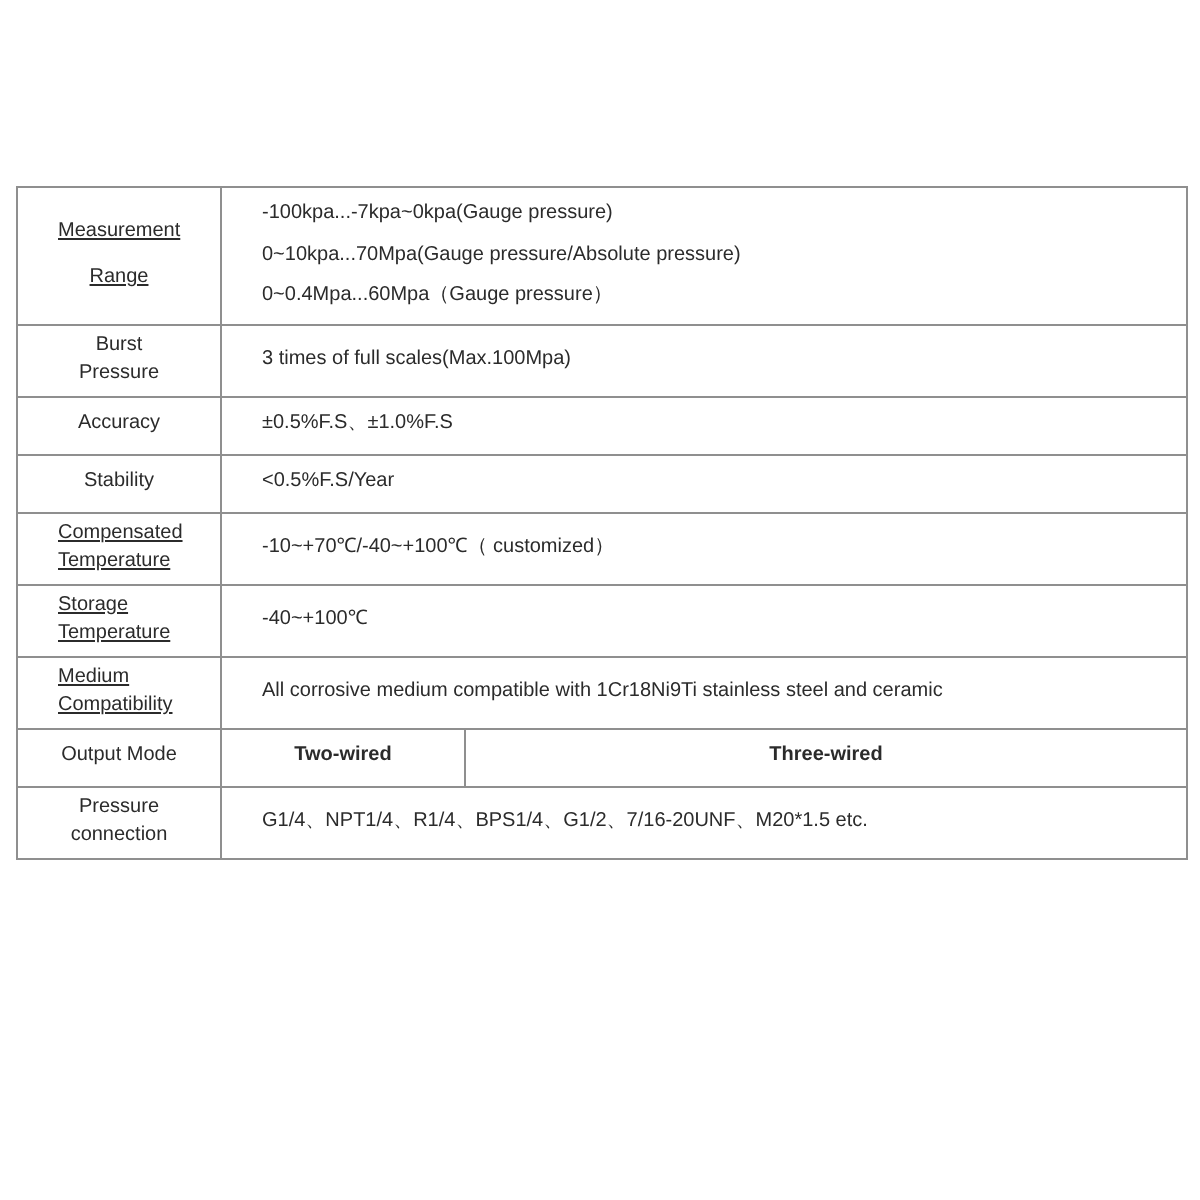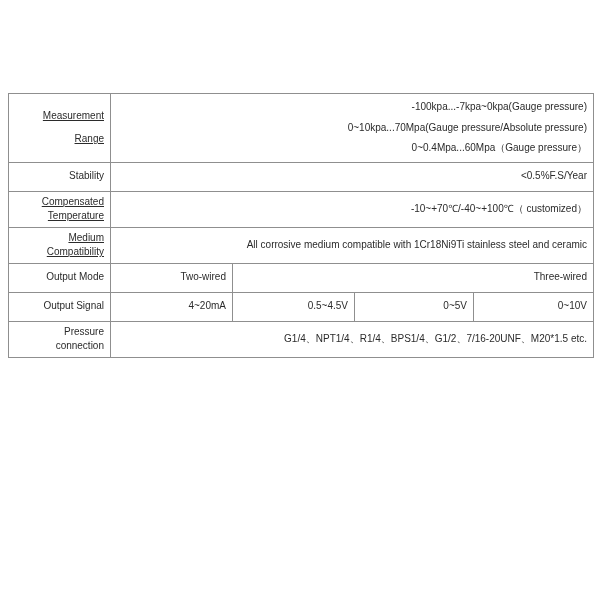--- a/index.html
+++ b/index.html
@@ -18,42 +18,42 @@
   }
   table.spec {
     border-collapse: collapse;
     width: 585px;
     table-layout: fixed;
     color: #2b2b2b;
     font-size: 10px;
   }
   table.spec td {
     border: 1px solid #8f8f8f;
-    padding: 3px 6px;
+    padding: 3px 20px;
     vertical-align: middle;
     line-height: 1.45;
     white-space: normal;
-    text-align: right;
   }
   td.label {
     text-align: center;
     width: 102px;
   }
   td.label-left {
     text-align: left;
     padding-left: 10px;
     width: 102px;
   }
   td.value {
     text-align: left;
     padding-left: 9px;
   }
   td.center {
     text-align: center;
     padding-left: 0;
+    font-weight: bold;
   }
   .ml-row div {
     margin: 0;
     padding: 3px 0;
   }
   .stack span { display: block; text-decoration: underline; }
   .tall { height: 22px; }
 </style>
 </head>
 <body>
@@ -76,58 +76,66 @@
           <span>Range</span>
         </td>
         <td class="value ml-row" colspan="4">
           <div>-100kpa...-7kpa~0kpa(Gauge pressure)</div>
           <div>0~10kpa...70Mpa(Gauge pressure/Absolute pressure)</div>
           <div>0~0.4Mpa...60Mpa（Gauge pressure）</div>
         </td>
       </tr>
 
 
+      <tr>
+        <td class="label tall">Burst Pressure</td>
+        <td class="value" colspan="4">3 times of full scales(Max.100Mpa)</td>
+      </tr>
 
+      <tr>
+        <td class="label tall">Accuracy</td>
+        <td class="value" colspan="4">±0.5%F.S、±1.0%F.S</td>
+      </tr>
 
       <tr>
         <td class="label tall">Stability</td>
         <td class="value" colspan="4">&lt;0.5%F.S/Year</td>
       </tr>
 
 
       <tr>
         <td class="label-left stack">
           <span>Compensated</span>
           <span>Temperature</span>
         </td>
         <td class="value" colspan="4">-10~+70℃/-40~+100℃（ customized）</td>
       </tr>
 
+      <tr>
+        <td class="label-left stack">
+          <span>Storage</span>
+          <span>Temperature</span>
+        </td>
+        <td class="value" colspan="4">-40~+100℃</td>
+      </tr>
 
       <tr>
         <td class="label-left stack">
           <span>Medium</span>
           <span>Compatibility</span>
         </td>
         <td class="value" colspan="4">All corrosive medium compatible with 1Cr18Ni9Ti stainless steel and ceramic</td>
       </tr>
 
       <tr>
         <td class="label tall">Output Mode</td>
         <td class="value center">Two-wired</td>
         <td class="value center" colspan="3">Three-wired</td>
       </tr>
 
-      <tr>
-        <td class="label tall">Output Signal</td>
-        <td class="value center">4~20mA</td>
-        <td class="value center">0.5~4.5V</td>
-        <td class="value center">0~5V</td>
-        <td class="value center">0~10V</td>
-      </tr>
 
 
 
 
       <tr>
         <td class="label tall">Pressure connection</td>
         <td class="value" colspan="4">G1/4、NPT1/4、R1/4、BPS1/4、G1/2、7/16-20UNF、M20*1.5 etc.</td>
       </tr>
 
     </tbody>

